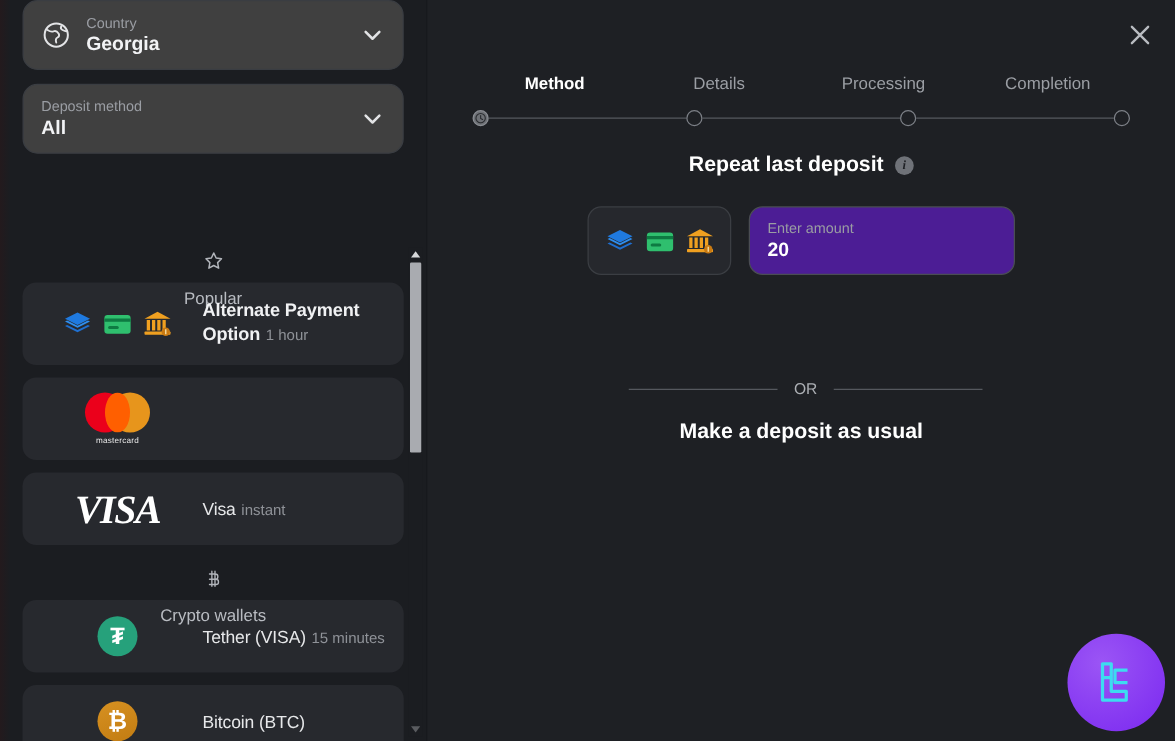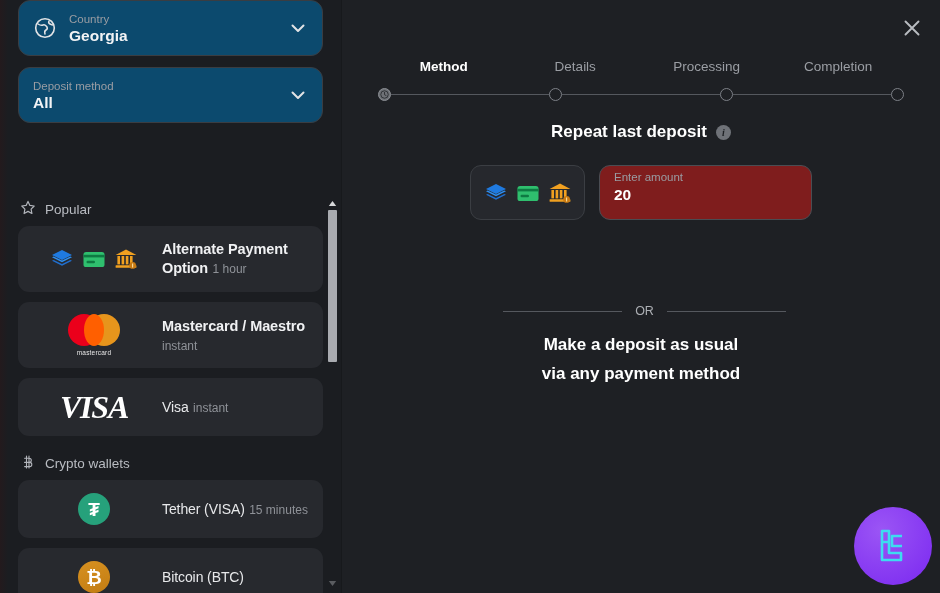--- a/index.html
+++ b/index.html
@@ -45,21 +45,21 @@
     color: #ffffff;
     letter-spacing: -0.2px;
     flex: 1;
   }
   .head-icons { display: flex; align-items: center; gap: 17px; }
   .head-icon { display: inline-flex; align-items: center; justify-content: center; cursor: pointer; }
 
   .select-wrap { padding: 0 18px; }
   .select-box {
     position: relative;
-    background: #0c4a6e;
+    background: #404040;
     border: 1px solid #3a3d42;
     border-radius: 12px;
     height: 56px;
     display: flex;
     align-items: center;
     padding: 0 14px 0 14px;
     margin-bottom: 11px;
     cursor: pointer;
   }
   .select-box .globe { margin-right: 12px; display: flex; }
@@ -83,20 +83,21 @@
     top: 192px; left: 0; right: 0; bottom: 0;
     overflow: hidden;
     padding: 0 18px 0 18px;
   }
   .group-head {
     display: flex;
     align-items: center;
     gap: 9px;
     padding: 9px 2px 8px 2px;
     height: 34px;
+    flex-direction: column;
   }
   .group-title {
     font-size: 13.5px;
     color: #b9bcc2;
     font-weight: normal;
   }
   .pm-row {
     display: flex;
     align-items: center;
     background: #27292e;
@@ -263,25 +264,25 @@
     width: 115px; height: 55px;
     background: #26282d;
     border: 1px solid #3b3e43;
     border-radius: 11px;
     display: flex; align-items: center; justify-content: center;
     gap: 8px;
     cursor: pointer;
   }
   .amount-box {
     width: 213px; height: 55px;
-    background: #7f1d1d;
+    background: #4c1d95;
     border: 1px solid #4a4d53;
     border-radius: 11px;
     padding: 4px 14px;
-    display: flex; flex-direction: column; justify-content: flex-start;
+    display: flex; flex-direction: column; justify-content: center;
     cursor: text;
   }
   .amount-label { font-size: 11.5px; color: #9a9da3; line-height: 15px; }
   .amount-value { font-size: 15.5px; color: #ffffff; font-weight: bold; line-height: 19px; }
 
   .deposit-btn {
     position: absolute;
     top: 241px; left: 130px;
     width: 345px; height: 47px;
     background: #fdda4a;
@@ -407,24 +408,20 @@
         <span class="pm-logo">
           <span class="mc-logo">
             <span class="mc-circles">
               <i class="mc-red"></i>
                 <i class="mc-yel"></i>
                 <span class="mc-mid"></span>
             </span>
             <span class="mc-name">mastercard</span>
           </span>
         </span>
-        <span class="pm-text">
-          <span class="pm-name">Mastercard / Maestro</span>
-          <span class="pm-eta">instant</span>
-        </span>
       </div>
 
       <div class="pm-row small">
         <span class="pm-logo">
           <span class="visa-word">VISA</span>
         </span>
         <span class="pm-text">
           <span class="pm-name">Visa</span>
           <span class="pm-eta">instant</span>
         </span>
@@ -552,21 +549,20 @@
 
 
     <div class="or-row">
       <span class="line"></span>
       <span class="or">OR</span>
       <span class="line"></span>
     </div>
 
     <div class="as-usual">
       <div>Make a deposit as usual</div>
-      <div>via any payment method</div>
     </div>
 
     <div class="fab">
       <svg width="48" height="48" viewBox="0 0 48 48">
         <path d="M13 9 H20 V20 H13 Z M13 20 L13 38 H32 V31 H20 V20 Z" fill="none" stroke="#3ddcf0" stroke-width="2.6" stroke-linejoin="round"></path>
         <path d="M33 14 H23 V24 H33" fill="none" stroke="#3ddcf0" stroke-width="2.6" stroke-linejoin="round"></path>
       </svg>
     </div>
   </section>
 </div>

